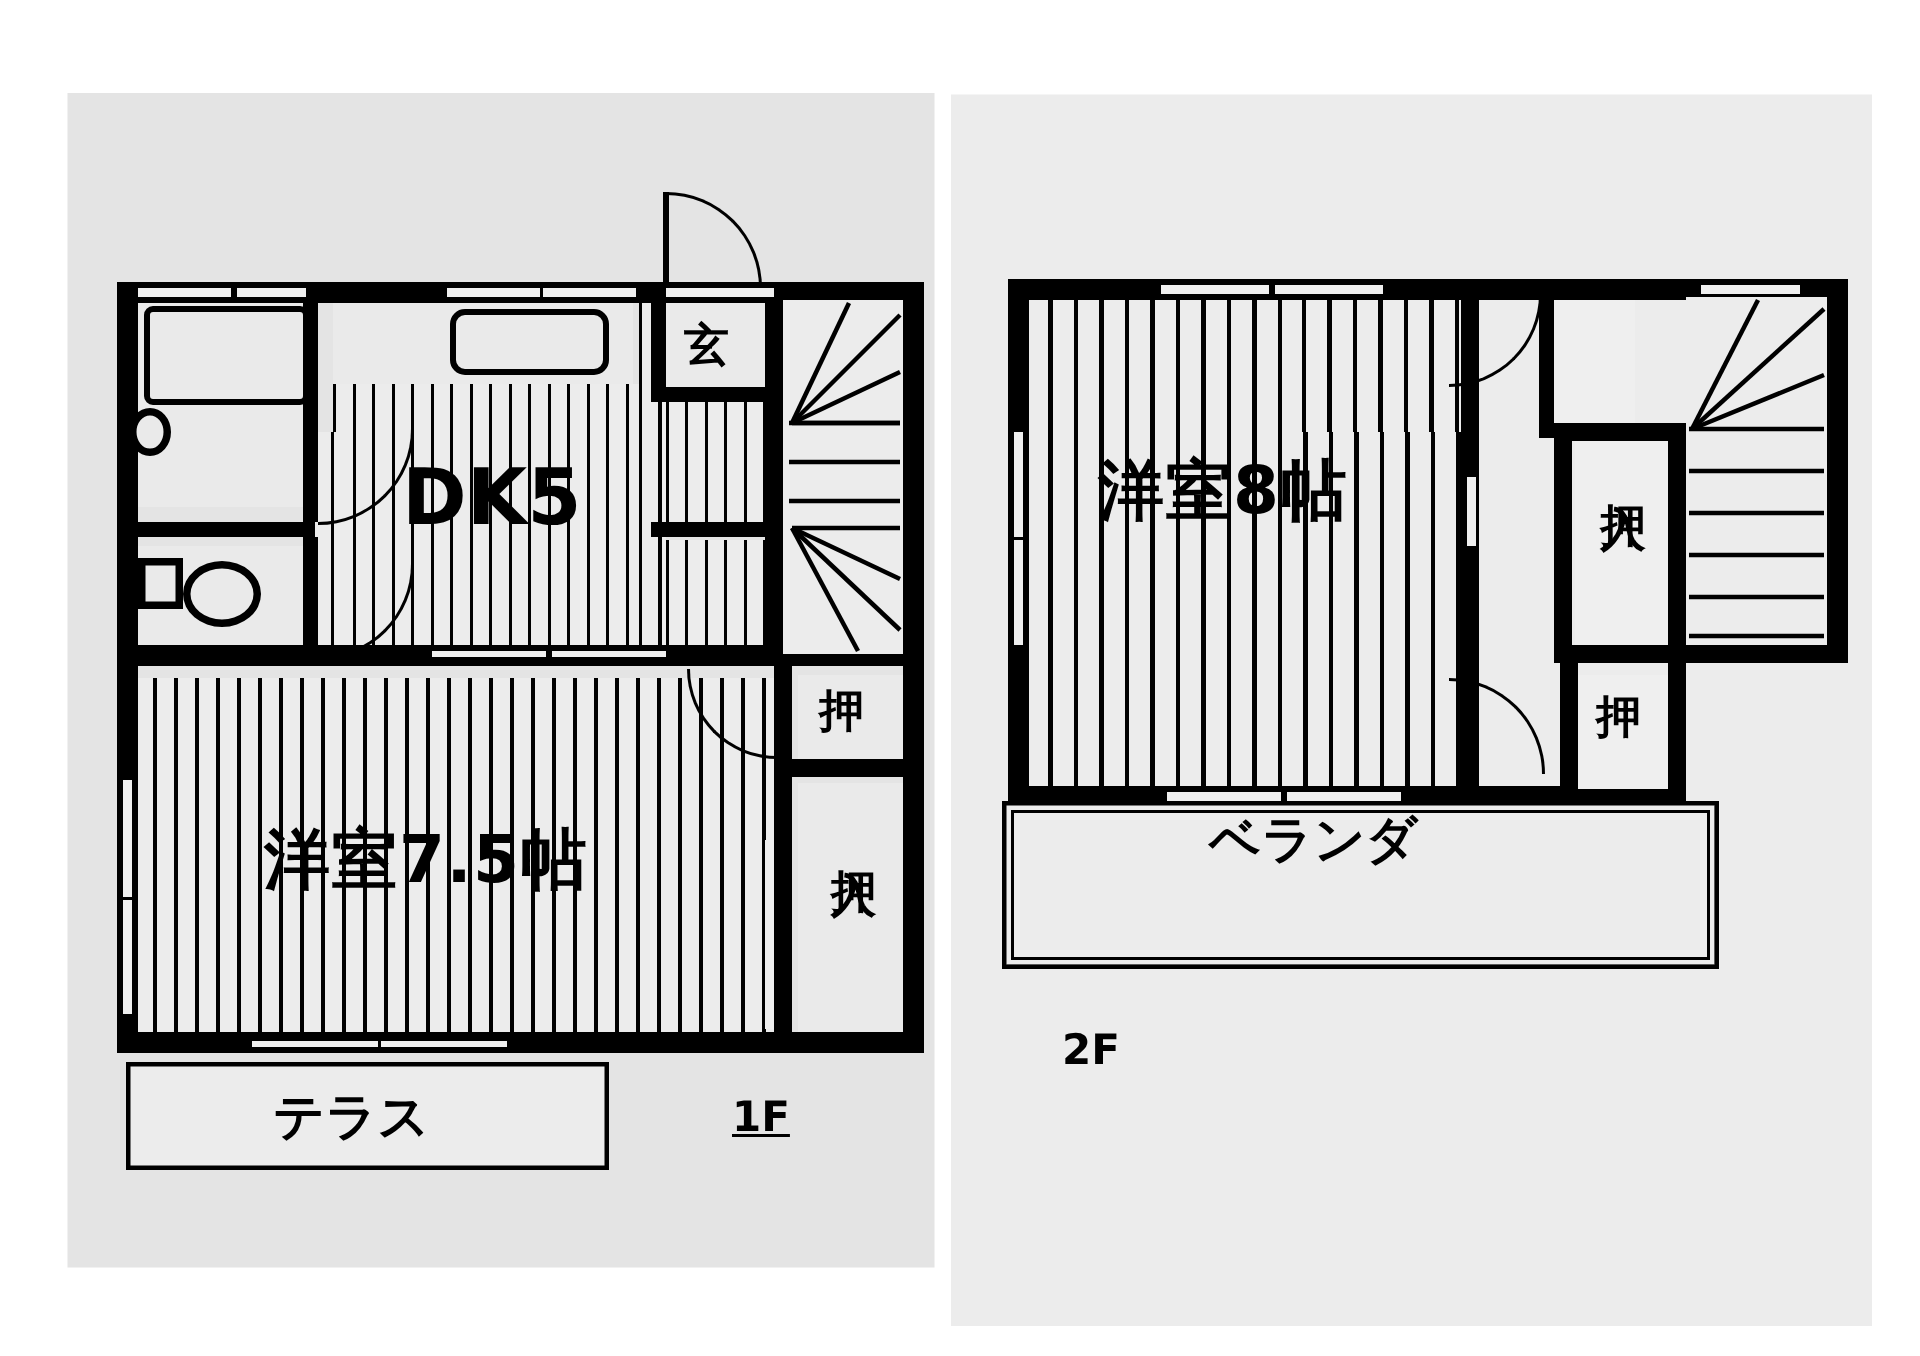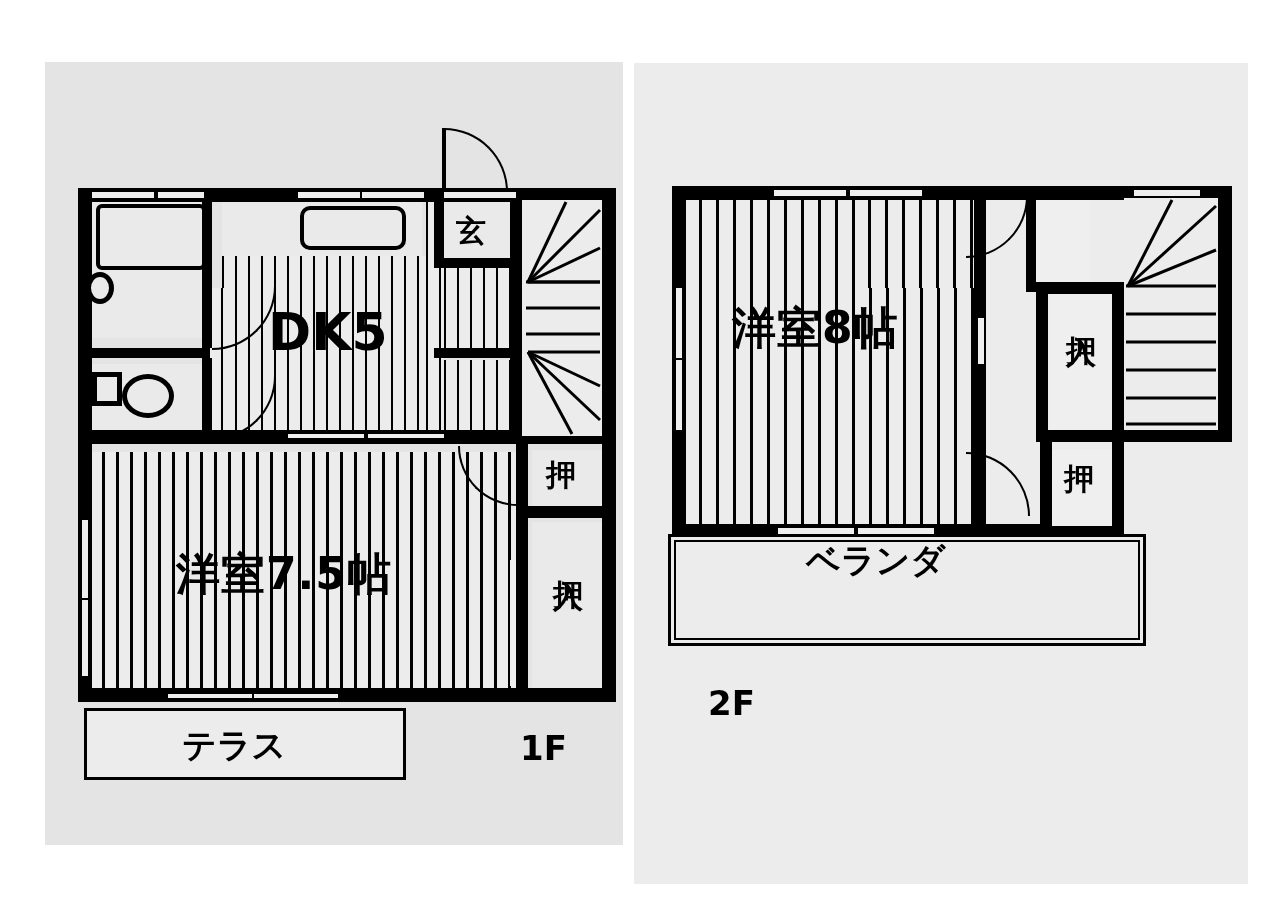--- a/index.html
+++ b/index.html
@@ -103,21 +103,21 @@
     color: #000;
     font-weight: bold;
     white-space: nowrap;
     line-height: 1;
     font-family: "DejaVu Sans", "Liberation Sans", sans-serif;
   }
   .lbl-room   { font-size: 44px; letter-spacing: 1px; }
   .lbl-dk     { font-size: 52px; letter-spacing: 0px; }
   .lbl-small  { font-size: 30px; }
   .lbl-closet { font-size: 30px; }
-  .lbl-floor  { font-size: 34px; font-weight: bold; }
+  .lbl-floor  { font-size: 28px; font-weight: bold; }
   .lbl-terr   { font-size: 34px; }
   .lbl-vert   { writing-mode: vertical-rl; text-orientation: upright; }
 
   
   .outline-box {
     position: absolute;
     border: 3px solid #000;
     background: #ececec;
     box-sizing: border-box;
   }
@@ -225,21 +225,21 @@
 
     <div class="lbl lbl-dk" style="left:268px; top:306px;">DK5</div>
     <div class="lbl lbl-room" style="left:176px; top:552px;">洋室7.5帖</div>
     <div class="lbl lbl-small" style="left:456px; top:216px;">玄</div>
     <div class="lbl lbl-closet" style="left:546px; top:460px;">押</div>
     <div class="lbl lbl-closet lbl-vert" style="left:553px; top:556px;">押入</div>
 
     <div class="outline-box" style="left:84px; top:708px; width:322px; height:72px;"></div>
     <div class="lbl lbl-terr" style="left:182px; top:728px;">テラス</div>
 
-    <div class="lbl lbl-floor" style="left:520px; top:731px;">1F</div>
+    <div class="lbl lbl-floor" style="left:488px; top:731px;text-decoration:underline;">1F</div>
   </div>
 
   <div>
 
     <div class="room white" style="left:1030px; top:196px; width:60px; height:92px;"></div>
     <div class="room white" style="left:1050px; top:292px; width:64px; height:146px;"></div>
     <div class="room white" style="left:1050px; top:450px; width:64px; height:78px;"></div>
 
     <div class="floor-v wide" style="left:682px; top:196px; width:292px; height:330px;"></div>
     <div class="floor-v wide" style="left:868px; top:196px; width:108px; height:92px;"></div>

